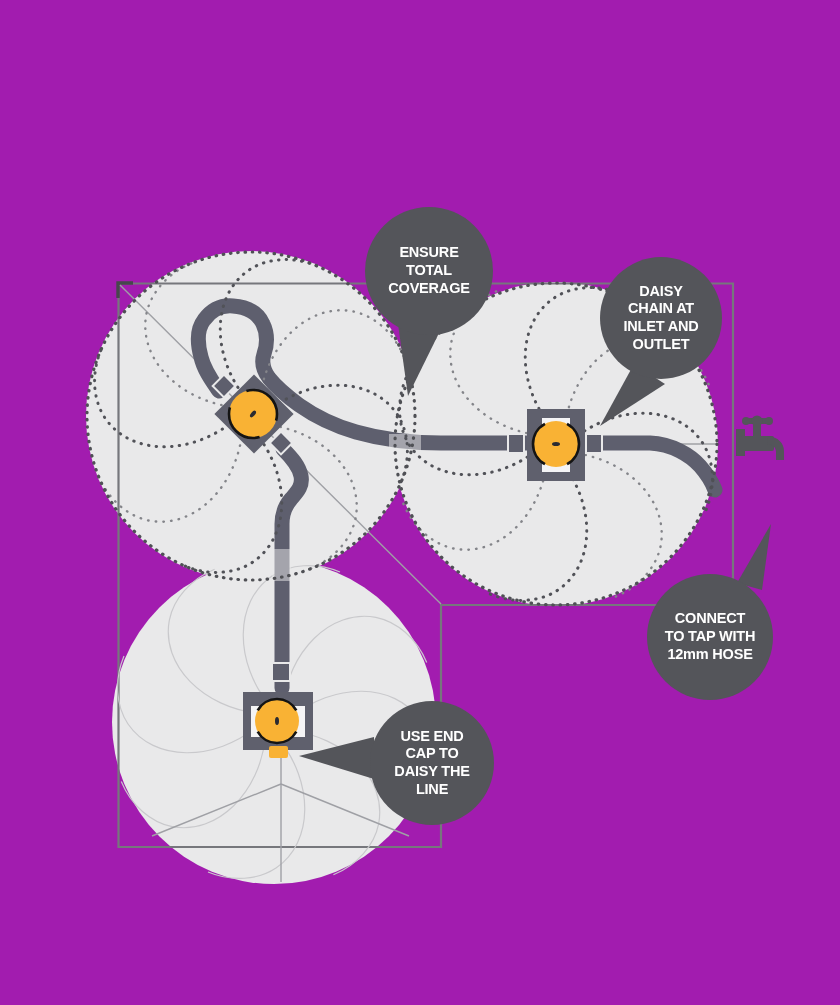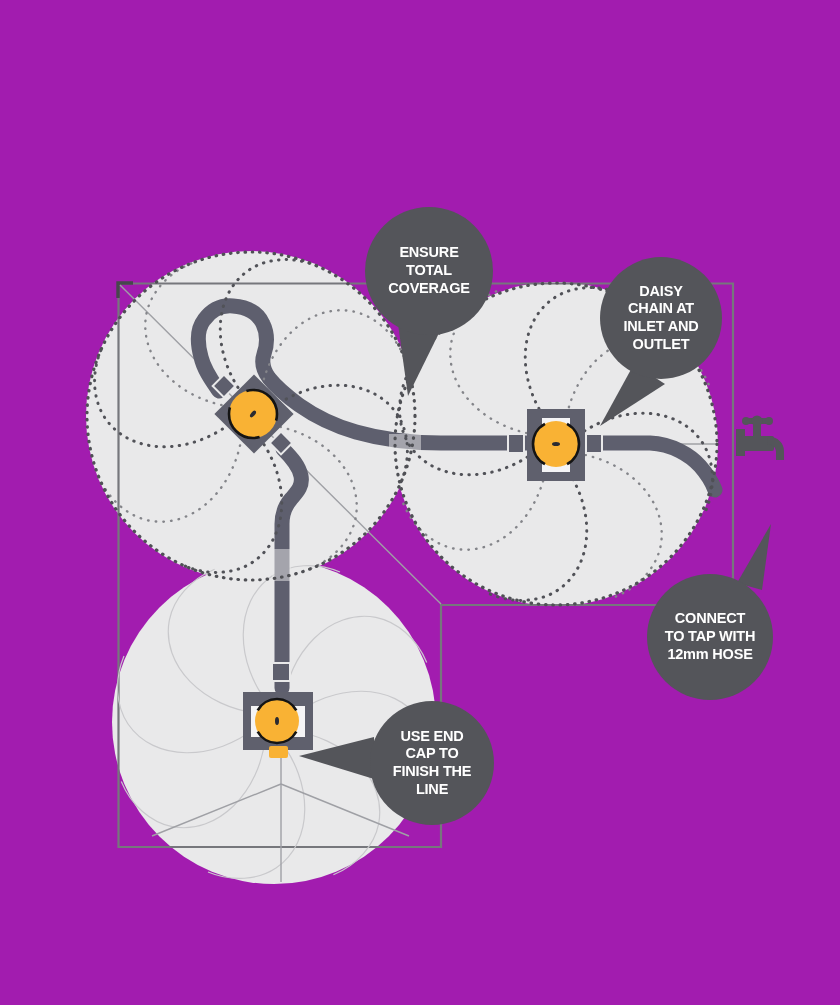--- a/index.html
+++ b/index.html
@@ -167,16 +167,16 @@
 OUTLET</div>
   </div>
   <div class="callout c-connect">
     <div>CONNECT
 TO TAP WITH
 12mm HOSE</div>
   </div>
   <div class="callout c-endcap">
     <div>USE END
 CAP TO
-FINISH THE
+DAISY THE
 LINE</div>
   </div>
 </div>
 
 </body></html>

